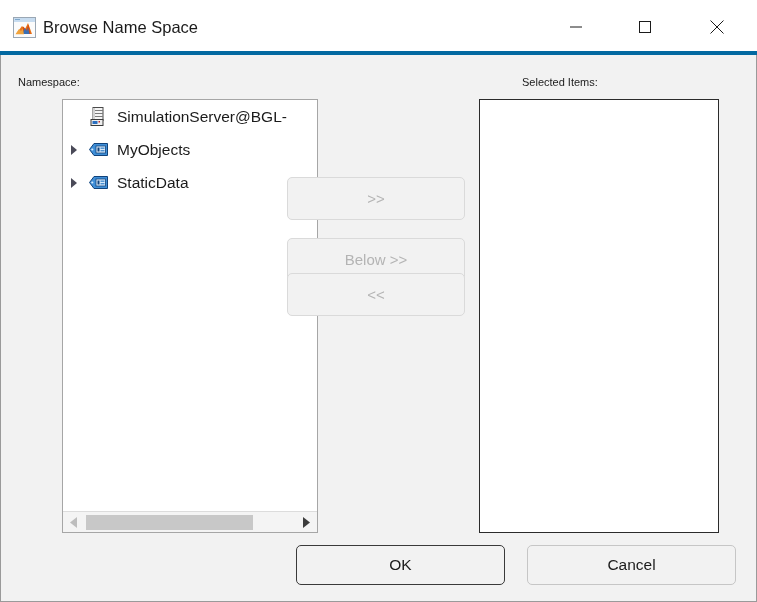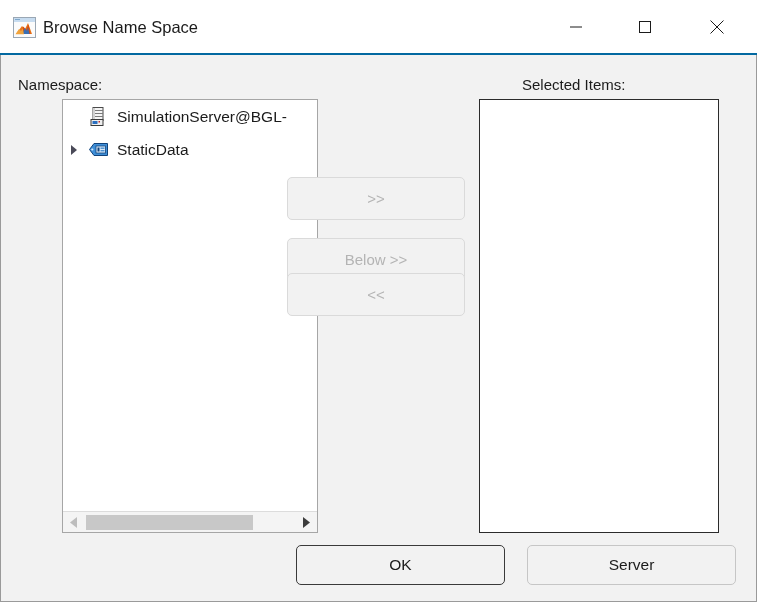--- a/index.html
+++ b/index.html
@@ -31,21 +31,21 @@
     background: #f2f2f2;
   }
 
   
   .titlebar {
     position: absolute;
     left: 0; top: 0;
     width: 757px;
     height: 55px;
     background: #ffffff;
-    border-bottom: 2px solid #0369a1;
+    border-bottom: 4px solid #0369a1;
     box-sizing: border-box;
   }
   .title-icon {
     position: absolute;
     left: 13px; top: 17px;
     width: 23px; height: 21px;
   }
   .title-text {
     position: absolute;
     left: 43px; top: 17px;
@@ -66,21 +66,21 @@
     cursor: default;
   }
   .win-btn svg { display: block; margin: 0 auto; }
   .btn-min  { left: 553px; }
   .btn-max  { left: 622px; }
   .btn-close{ left: 694px; }
 
   
   .field-label {
     position: absolute;
-    font-size: 15px;
+    font-size: 11px;
     color: #1b1b1b;
     white-space: nowrap;
   }
   .lbl-namespace { left: 18px; top: 76px; }
   .lbl-selected  { left: 478px; top: 76px; margin-left: 44px; }
 
   
   .tree-panel {
     position: absolute;
     left: 17px; top: 99px;
@@ -277,37 +277,55 @@
             <rect x="1" y="12.5" width="12" height="6" fill="#eeeeee" stroke="#3a3a3a"></rect>
             <rect x="2.5" y="14" width="5" height="3" fill="#2a6fc0"></rect>
             <rect x="8.5" y="14" width="1.5" height="1.5" fill="#c02a2a"></rect>
           </svg>
         </span>
         <span class="node-label">SimulationServer@BGL-</span>
       </div>
 
 
 
-
       <div class="tree-row">
         <span class="twisty">
           <svg width="8" height="10" viewBox="0 0 8 10">
               <path d="M1 0 L7 5 L1 10 Z" fill="#4a4a58"></path>
             </svg>
         </span>
         <span class="node-icon">
           <svg width="19" height="13" viewBox="0 0 19 13">
             <path d="M5 0.5 L18.5 0.5 L18.5 12.5 L5 12.5 L0.5 6.5 Z" fill="#3f8fd8" stroke="#11427a"></path>
             <rect x="7" y="3" width="9.5" height="7" fill="#d7e9fa" stroke="#11427a" stroke-width="0.8"></rect>
             <rect x="8.5" y="4.5" width="2" height="4" fill="#11427a"></rect>
             <rect x="11.5" y="4.5" width="4" height="1.4" fill="#4a8fd0"></rect>
             <rect x="11.5" y="7" width="4" height="1.4" fill="#4a8fd0"></rect>
             <circle cx="3.3" cy="6.5" r="1.1" fill="#d7e9fa"></circle>
           </svg>
         </span>
+        <span class="node-label">MyObjects</span>
+      </div>
+
+      <div class="tree-row">
+        <span class="twisty">
+          <svg width="8" height="10" viewBox="0 0 8 10">
+              <path d="M1 0 L7 5 L1 10 Z" fill="#4a4a58"></path>
+            </svg>
+        </span>
+        <span class="node-icon">
+          <svg width="19" height="13" viewBox="0 0 19 13">
+            <path d="M5 0.5 L18.5 0.5 L18.5 12.5 L5 12.5 L0.5 6.5 Z" fill="#3f8fd8" stroke="#11427a"></path>
+            <rect x="7" y="3" width="9.5" height="7" fill="#d7e9fa" stroke="#11427a" stroke-width="0.8"></rect>
+            <rect x="8.5" y="4.5" width="2" height="4" fill="#11427a"></rect>
+            <rect x="11.5" y="4.5" width="4" height="1.4" fill="#4a8fd0"></rect>
+            <rect x="11.5" y="7" width="4" height="1.4" fill="#4a8fd0"></rect>
+            <circle cx="3.3" cy="6.5" r="1.1" fill="#d7e9fa"></circle>
+          </svg>
+        </span>
         <span class="node-label">StaticData</span>
       </div>
 
     </div>
 
     <div class="hscroll">
       <span class="hs-arrow hs-left">
         <svg width="9" height="11" viewBox="0 0 9 11">
             <path d="M8 0 L1 5.5 L8 11 Z" fill="#bdbdbd"></path>
           </svg>
@@ -321,14 +339,14 @@
     </div>
   </div>
 
   <button class="mid-btn mid-1">&gt;&gt;</button>
   <button class="mid-btn mid-2">Below &gt;&gt;</button>
   <button class="mid-btn mid-3">&lt;&lt;</button>
 
   <div class="selected-panel"></div>
 
   <button class="bottom-btn btn-ok">OK</button>
-  <button class="bottom-btn btn-cancel">Server</button>
+  <button class="bottom-btn btn-cancel">Cancel</button>
 </div>
 
 </body></html>

